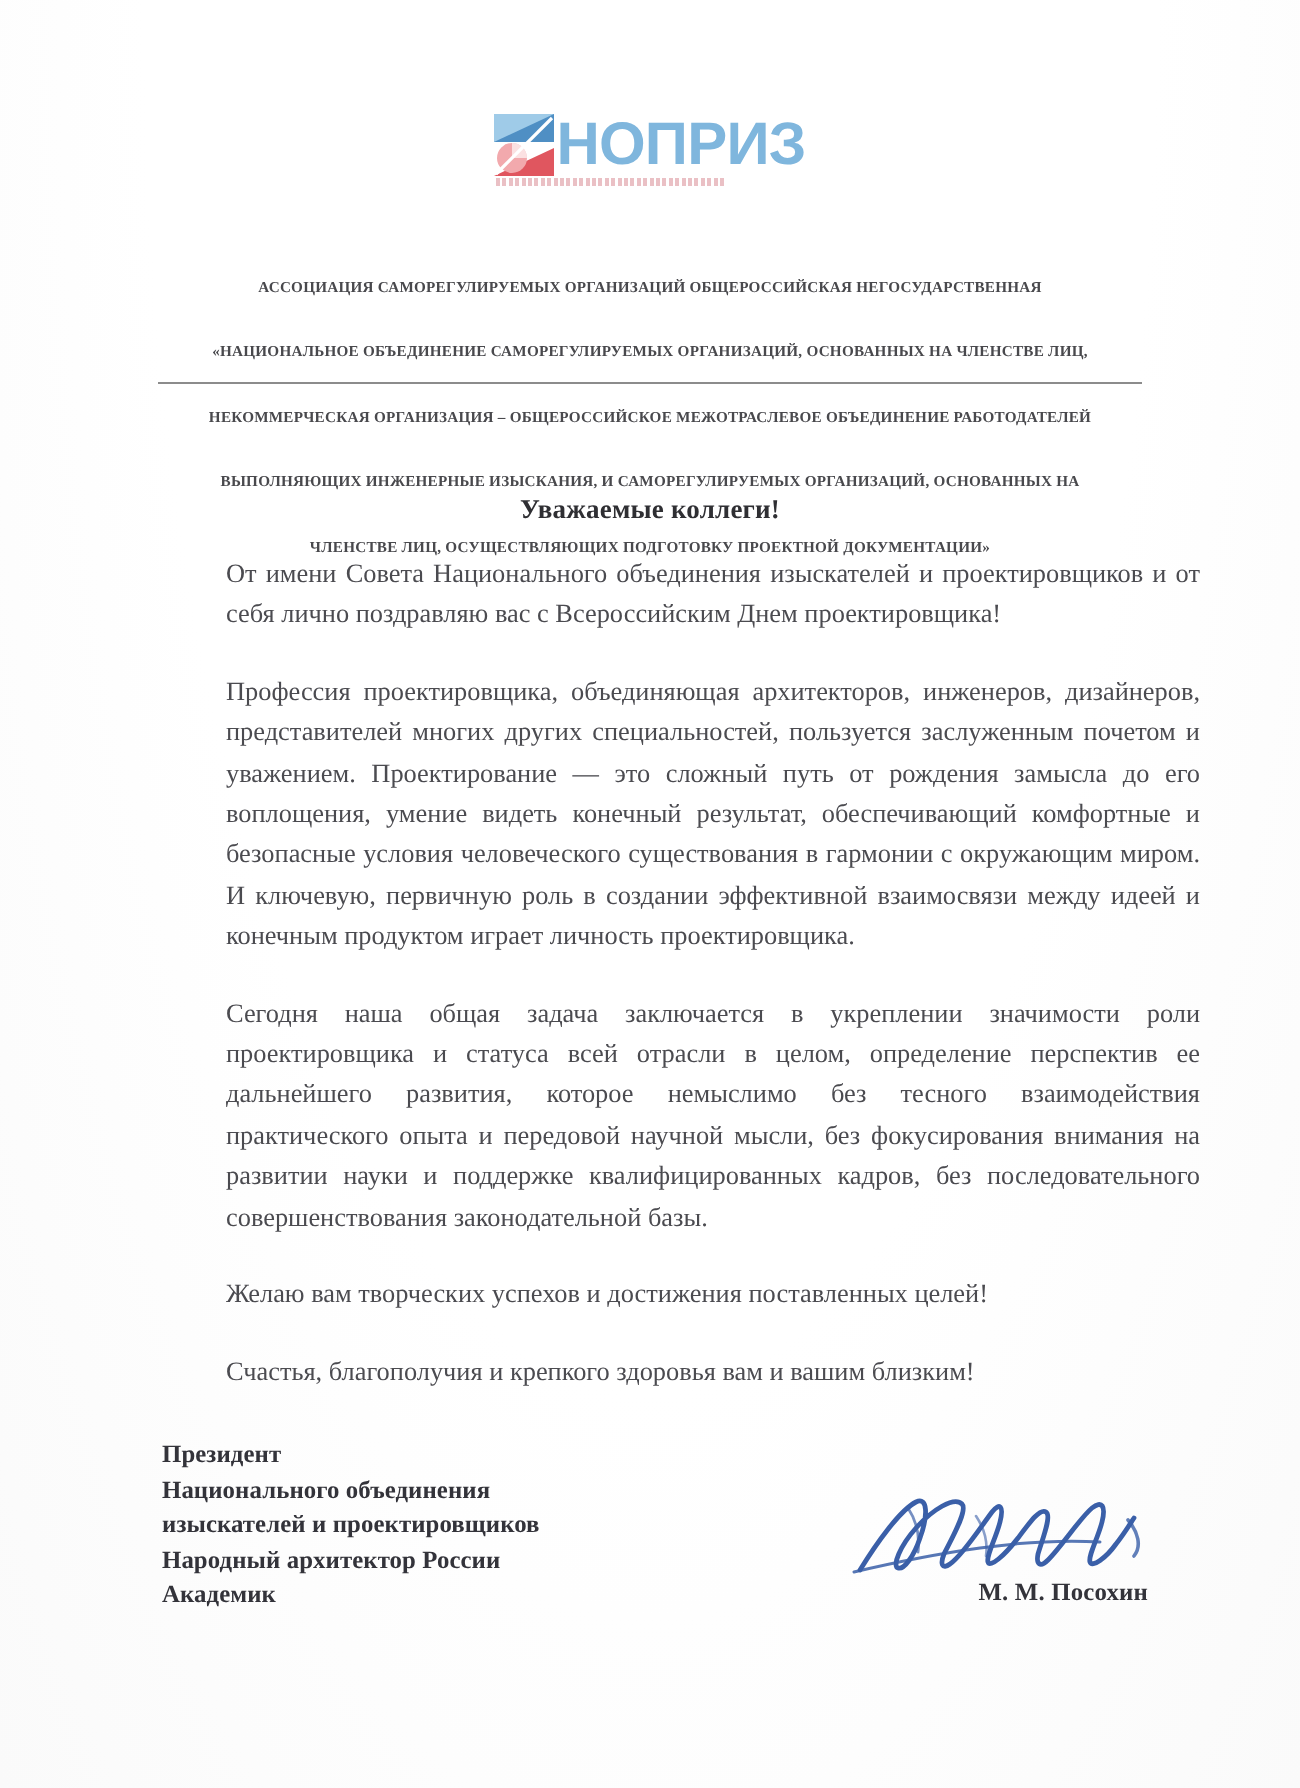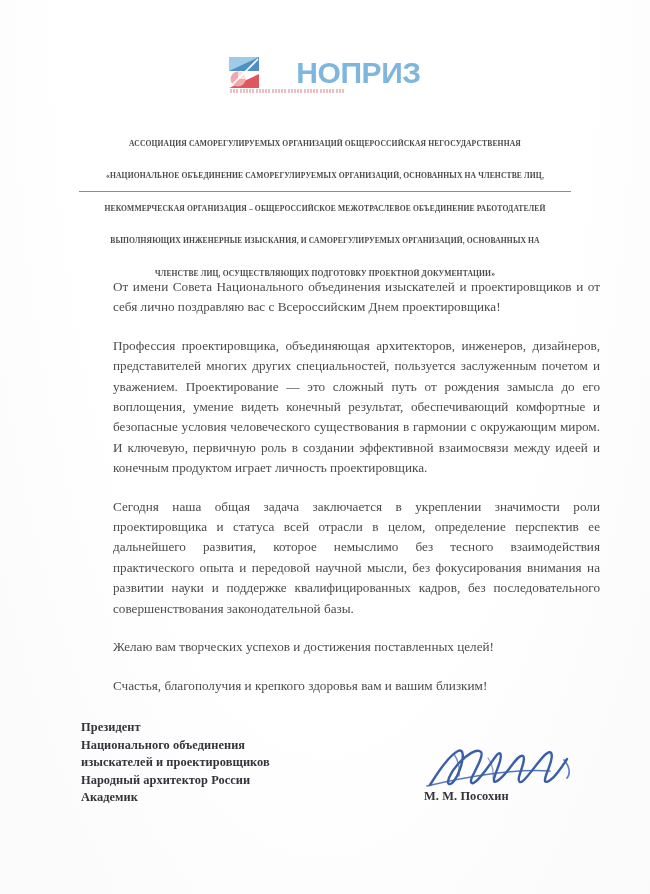--- a/index.html
+++ b/index.html
@@ -54,21 +54,20 @@
   }
   .logo-mark svg { display: block; }
   .logo-word {
     font-family: "Liberation Sans", "DejaVu Sans", sans-serif;
     font-weight: 700;
     font-size: 30px;
     line-height: 31px;
     letter-spacing: -0.4px;
     color: #7fb6dd;
     margin-left: 1px;
-    padding-left: 36px;
     -webkit-font-smoothing: antialiased;
   }
   .logo-micro {
     margin-top: 1px;
     margin-left: 1px;
     width: 114px;
     height: 4px;
     background: repeating-linear-gradient(
         90deg,
         rgba(210,120,130,0.55) 0px,
@@ -153,21 +152,21 @@
     left: 424px;
     width: 150px;
     height: 70px;
   }
   .sign-scrawl { display: block; }
   .sign-name {
     position: absolute;
     top: 789px;
     left: 424px;
     width: 150px;
-    text-align: left;
+    text-align: right;
     font-weight: 700;
     font-size: 12.4px;
     color: #33333a;
     letter-spacing: .1px;
   }
 </style>
 </head>
 <body>
 
 <div class="page">
@@ -196,20 +195,21 @@
   <div class="org-header">
     <div>АССОЦИАЦИЯ САМОРЕГУЛИРУЕМЫХ ОРГАНИЗАЦИЙ ОБЩЕРОССИЙСКАЯ НЕГОСУДАРСТВЕННАЯ</div>
     <div>«НАЦИОНАЛЬНОЕ ОБЪЕДИНЕНИЕ САМОРЕГУЛИРУЕМЫХ ОРГАНИЗАЦИЙ, ОСНОВАННЫХ НА ЧЛЕНСТВЕ ЛИЦ,</div>
     <div>НЕКОММЕРЧЕСКАЯ ОРГАНИЗАЦИЯ – ОБЩЕРОССИЙСКОЕ МЕЖОТРАСЛЕВОЕ ОБЪЕДИНЕНИЕ РАБОТОДАТЕЛЕЙ</div>
     <div>ВЫПОЛНЯЮЩИХ ИНЖЕНЕРНЫЕ ИЗЫСКАНИЯ, И САМОРЕГУЛИРУЕМЫХ ОРГАНИЗАЦИЙ, ОСНОВАННЫХ НА</div>
     <div>ЧЛЕНСТВЕ ЛИЦ, ОСУЩЕСТВЛЯЮЩИХ ПОДГОТОВКУ ПРОЕКТНОЙ ДОКУМЕНТАЦИИ»</div>
   </div>
 
   <div class="rule"></div>
 
+  <div class="salutation">Уважаемые коллеги!</div>
 
   <div class="body-text">
     <p class="para">От имени Совета Национального объединения изыскателей и проектировщиков и от себя лично поздравляю вас с Всероссийским Днем проектировщика!</p>
     <p class="para">Профессия проектировщика, объединяющая архитекторов, инженеров, дизайнеров, представителей многих других специальностей, пользуется заслуженным почетом и уважением. Проектирование — это сложный путь от рождения замысла до его воплощения, умение видеть конечный результат, обеспечивающий комфортные и безопасные условия человеческого существования в гармонии с окружающим миром. И ключевую, первичную роль в создании эффективной взаимосвязи между идеей и конечным продуктом играет личность проектировщика.</p>
     <p class="para">Сегодня наша общая задача заключается в укреплении значимости роли проектировщика и статуса всей отрасли в целом, определение перспектив ее дальнейшего развития, которое немыслимо без тесного взаимодействия практического опыта и передовой научной мысли, без фокусирования внимания на развитии науки и поддержке квалифицированных кадров, без последовательного совершенствования законодательной базы.</p>
     <p class="para last-short">Желаю вам творческих успехов и достижения поставленных целей!</p>
     <p class="para last-short">Счастья, благополучия и крепкого здоровья вам и вашим близким!</p>
   </div>
 
   <div class="sign-title">

